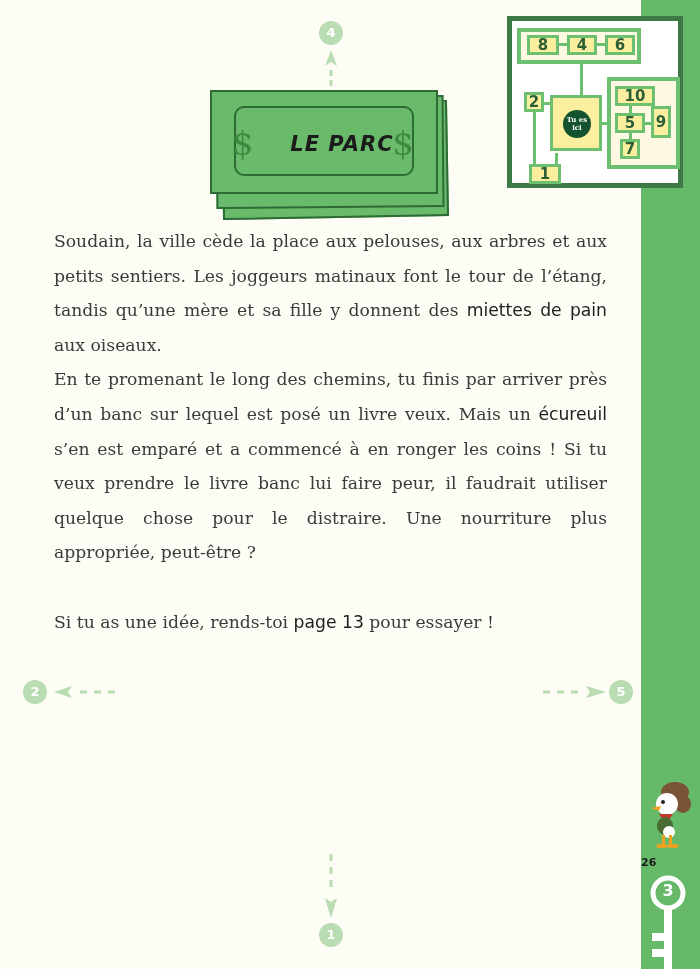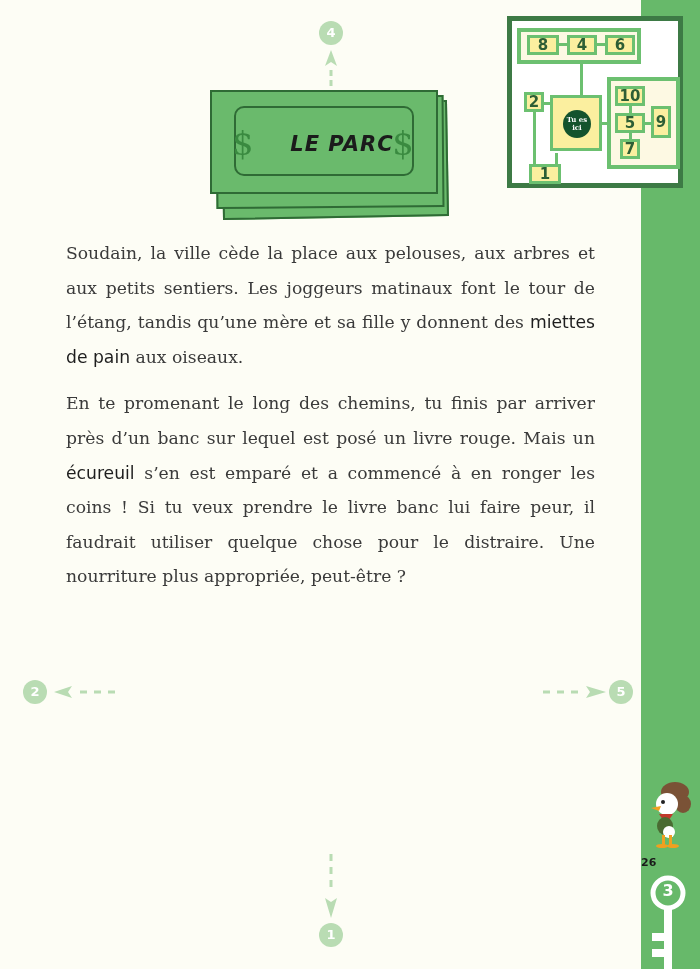--- a/index.html
+++ b/index.html
@@ -58,21 +58,21 @@
       border-radius:50%; background:#14532d; color:#fff; font-size:7px;
       text-align:center; line-height:8px; padding-top:6px; box-sizing:border-box;
       font-family:"DejaVu Serif", serif;
     }
     
     .text {
       position:absolute; left:54px; top:224px; width:553px;
       font-family:"DejaVu Serif", serif; font-size:17.2px; color:#3a3a3a;
       line-height:34.6px; text-align:justify;
     }
-    .text p { margin:12px; }
+    .text p { margin:0; }
     .text b { color:#1e1e1e; font-family:"DejaVu Sans", sans-serif; font-weight:normal; }
     .gap { height:34.6px; }
     .last { text-align:left; }
     .page-num {
       position:absolute; left:641px; width:59px; top:856px; 
       font-family:"DejaVu Sans", sans-serif; font-weight:bold; font-size:11px; color:#1a1a1a;
     }
   </style>
 </head>
 <body>
@@ -137,33 +137,34 @@
   <div class="mline" style="left:43px;top:132px;width:3px;height:20px;"></div>
   <div class="mbox" style="left:12px;top:71px;width:20px;height:20px;line-height:15px;">2</div>
   <div class="mbox" style="left:17px;top:143px;width:32px;height:20px;line-height:15px;">1</div>
 
   <div class="mbox" style="left:38px;top:74px;width:52px;height:56px;">
     <div class="here" style="left:10px;top:12px;">Tu es ici</div>
   </div>
   <div class="mline" style="left:90px;top:101px;width:10px;height:3px;"></div>
 
   <div class="mgroup" style="left:95px;top:56px;width:73px;height:92px;"></div>
-  <div class="mbox" style="left:103px;top:65px;width:30px;height:20px;line-height:15px;">10</div>
+  <div class="mbox" style="left:103px;top:65px;width:40px;height:20px;line-height:15px;">10</div>
   <div class="mline" style="left:117px;top:84px;width:3px;height:10px;"></div>
   <div class="mbox" style="left:103px;top:92px;width:30px;height:20px;line-height:15px;">5</div>
   <div class="mline" style="left:133px;top:101px;width:7px;height:3px;"></div>
   <div class="mbox" style="left:139px;top:85px;width:20px;height:32px;line-height:27px;">9</div>
   <div class="mline" style="left:117px;top:111px;width:3px;height:8px;"></div>
   <div class="mbox" style="left:108px;top:118px;width:20px;height:20px;line-height:15px;">7</div>
 </div>
 
 <div class="text">
   <p><span>Soudain, la ville cède la place aux pelouses, aux arbres et aux petits sentiers. Les joggeurs matinaux font le tour de l’étang, tandis qu’une mère et sa fille y donnent des </span><b>miettes de pain</b><span> aux oiseaux.</span></p>
-  <p><span>En te promenant le long des chemins, tu finis par arriver près d’un banc sur lequel est posé un livre rouge. Mais un </span><b>écureuil</b><span> s’en est emparé et a commencé à en ronger les coins ! Si tu veux prendre le livre banc lui faire peur, il faudrait utiliser quelque chose pour le distraire. Une nourriture plus appropriée, peut-être ?</span></p>
+  <p><span>En te promenant le long des chemins, tu finis par arriver près d’un banc sur lequel est posé un livre veux. Mais un </span><b>écureuil</b><span> s’en est emparé et a commencé à en ronger les coins ! Si tu veux prendre le livre banc lui faire peur, il faudrait utiliser quelque chose pour le distraire. Une nourriture plus appropriée, peut-être ?</span></p>
   <div class="gap"></div>
+  <p class="last"><span>Si tu as une idée, rends-toi </span><b>page 13</b><span> pour essayer !</span></p>
 </div>
 
 <svg style="position:absolute;left:645px;top:780px;" width="52" height="72" viewBox="0 0 52 72">
   <ellipse cx="30" cy="12" rx="14" ry="10" fill="#7a5236"></ellipse>
   <ellipse cx="38" cy="24" rx="8" ry="9" fill="#7a5236"></ellipse>
   <ellipse cx="22" cy="24" rx="11" ry="11" fill="#ffffff"></ellipse>
   <circle cx="18" cy="22" r="2" fill="#222"></circle>
   <path d="M6 28 L16 26 L14 31 Z" fill="#f0a020"></path>
   <path d="M14 34 L28 34 L24 40 L18 40 Z" fill="#c0392b"></path>
   <ellipse cx="20" cy="46" rx="8" ry="9" fill="#4a6b32"></ellipse>

